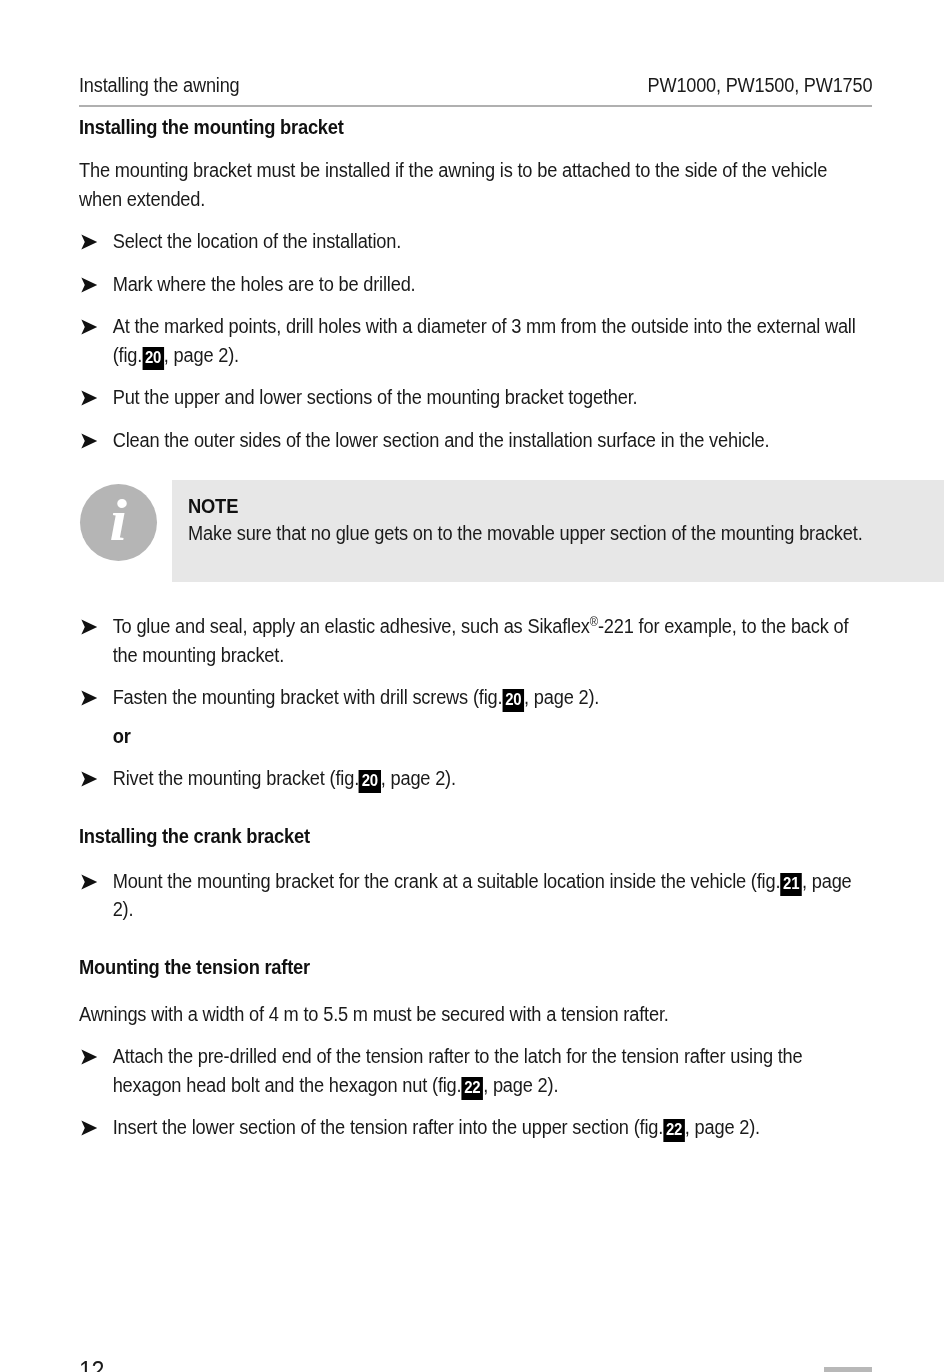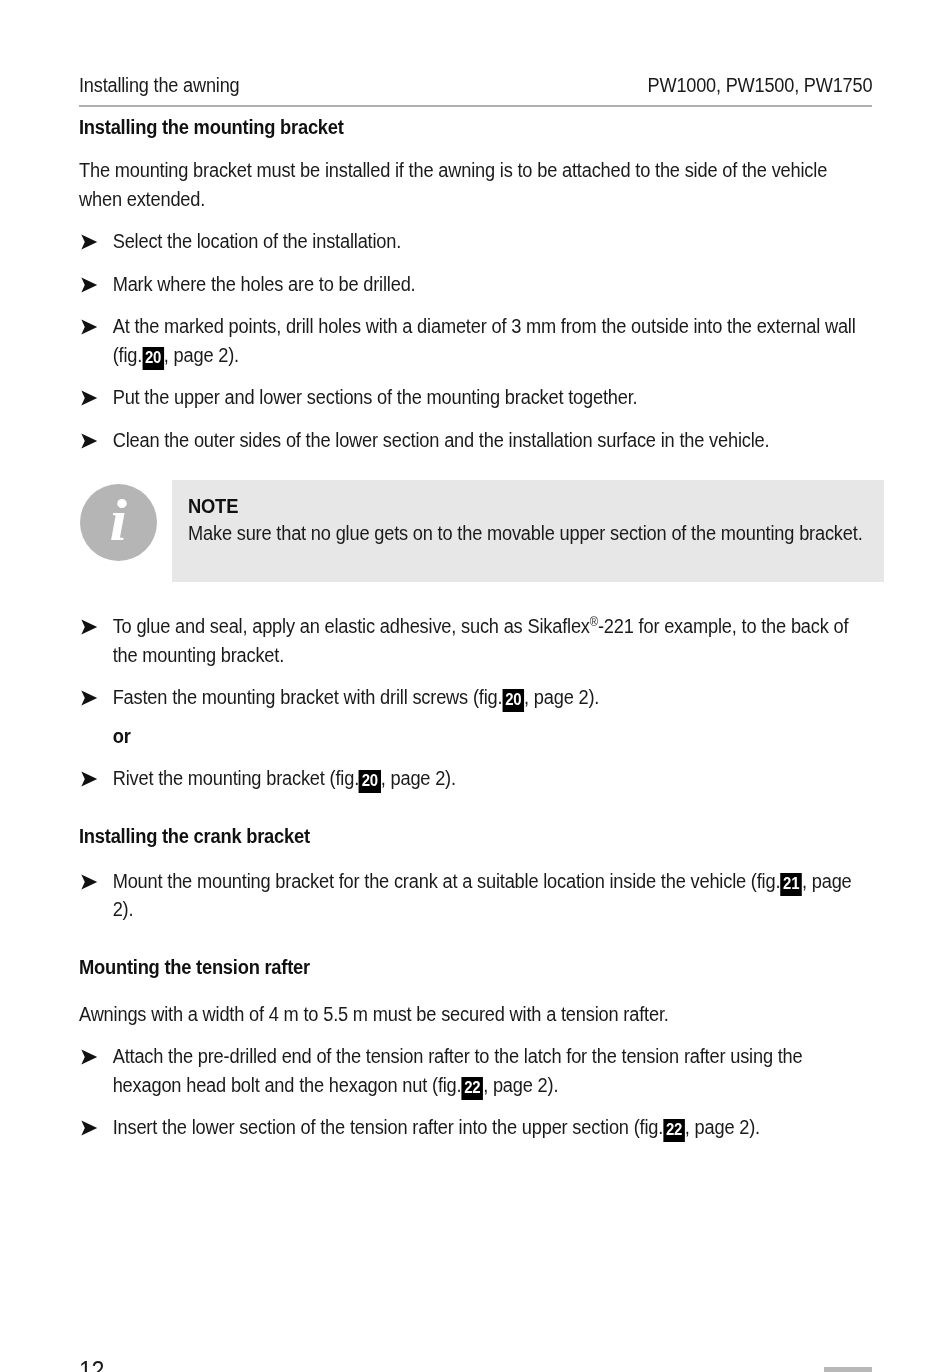--- a/index.html
+++ b/index.html
@@ -170,21 +170,21 @@
     line-height: 60px;
     color: #ffffff;
     position: relative;
     top: -3px;
     transform: scaleX(1.05);
   }
   .note-box {
     position: absolute;
     left: 93px;
     top: 0;
-    width: 712px;
+    width: 772px;
     min-height: 102px;
     background: #e7e7e7;
     box-sizing: border-box;
     padding: 13px 16px 2px 16px;
   }
   .note-title {
     font-size: 19.5px;
     font-weight: bold;
     line-height: 26px;
     letter-spacing: -0.2px;

